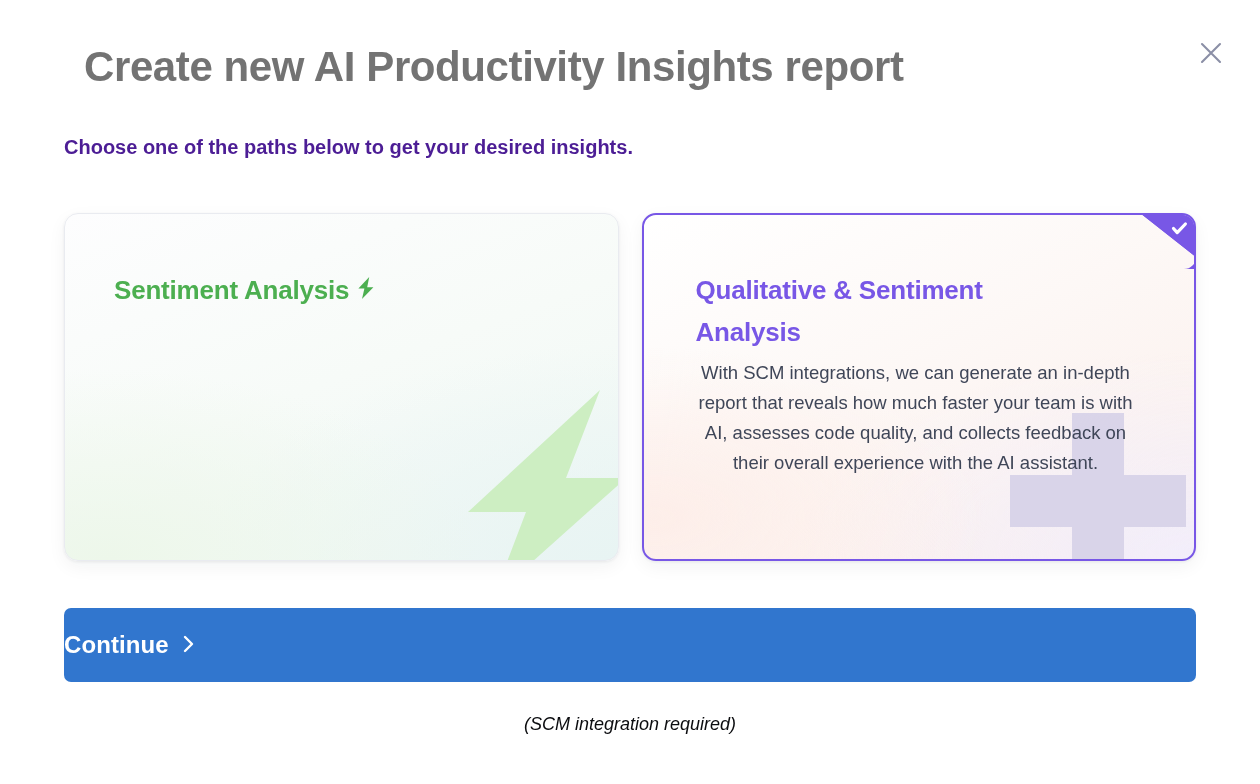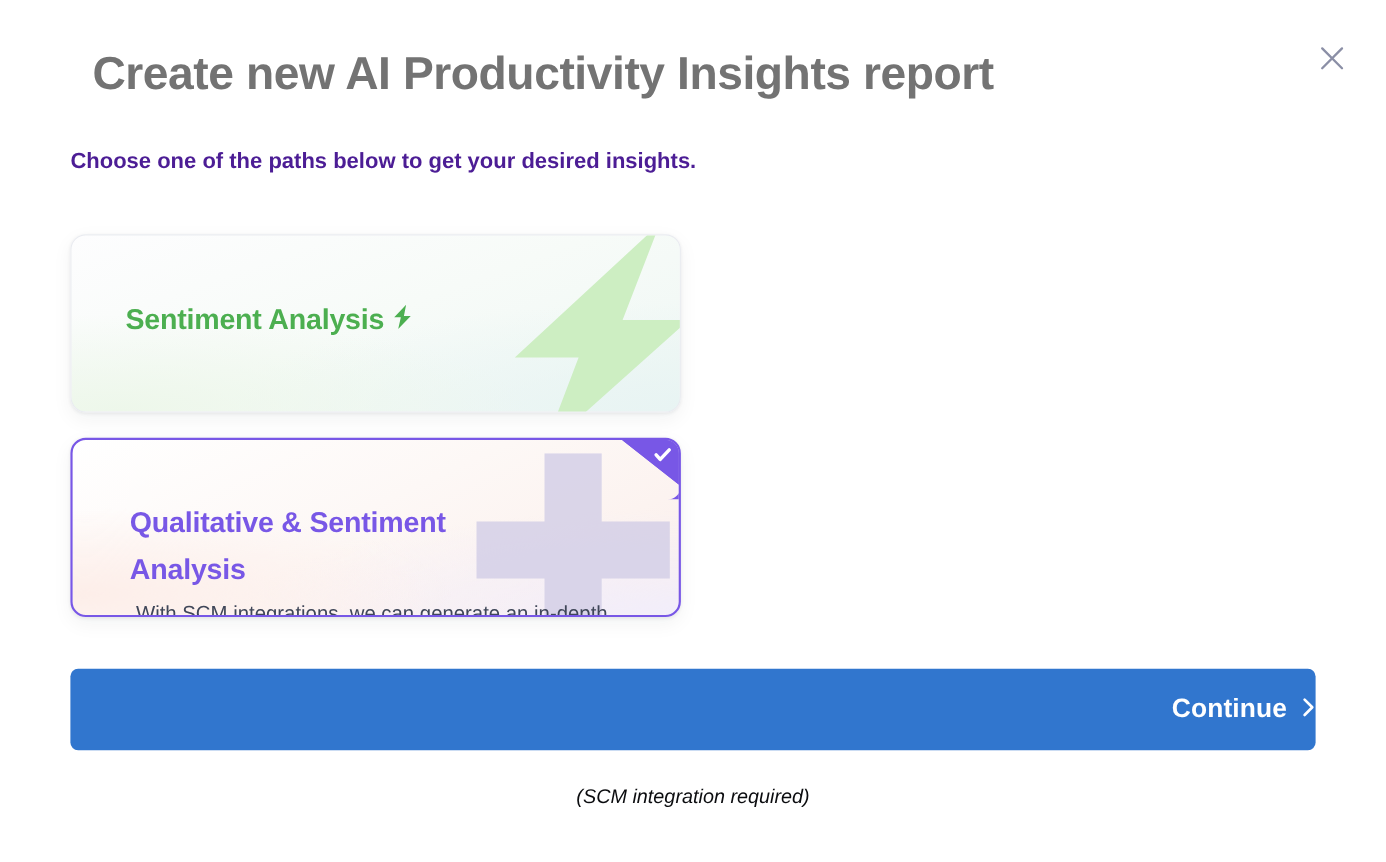--- a/index.html
+++ b/index.html
@@ -60,21 +60,20 @@
 
   
   .cards {
     position: absolute;
     left: 64px;
     top: 213px;
     width: 1132px;
     height: 348px;
     display: flex;
     gap: 23px;
-    flex-direction: column;
   }
 
   .card {
     position: relative;
     width: 555px;
     height: 348px;
     border-radius: 14px;
     overflow: hidden;
     cursor: pointer;
     padding: 0;
@@ -172,21 +171,21 @@
     border: none;
     border-radius: 7px;
     color: #ffffff;
     font-family: "Liberation Sans", sans-serif;
     font-size: 24px;
     font-weight: bold;
     letter-spacing: 0.1px;
     cursor: pointer;
     display: flex;
     align-items: center;
-    justify-content: flex-end;
+    justify-content: flex-start;
     gap: 13px;
   }
   .continue-chevron { display: block; margin-top: 2px; }
 
   
   .footnote {
     position: absolute;
     left: 0;
     right: 0;
     top: 694px;

